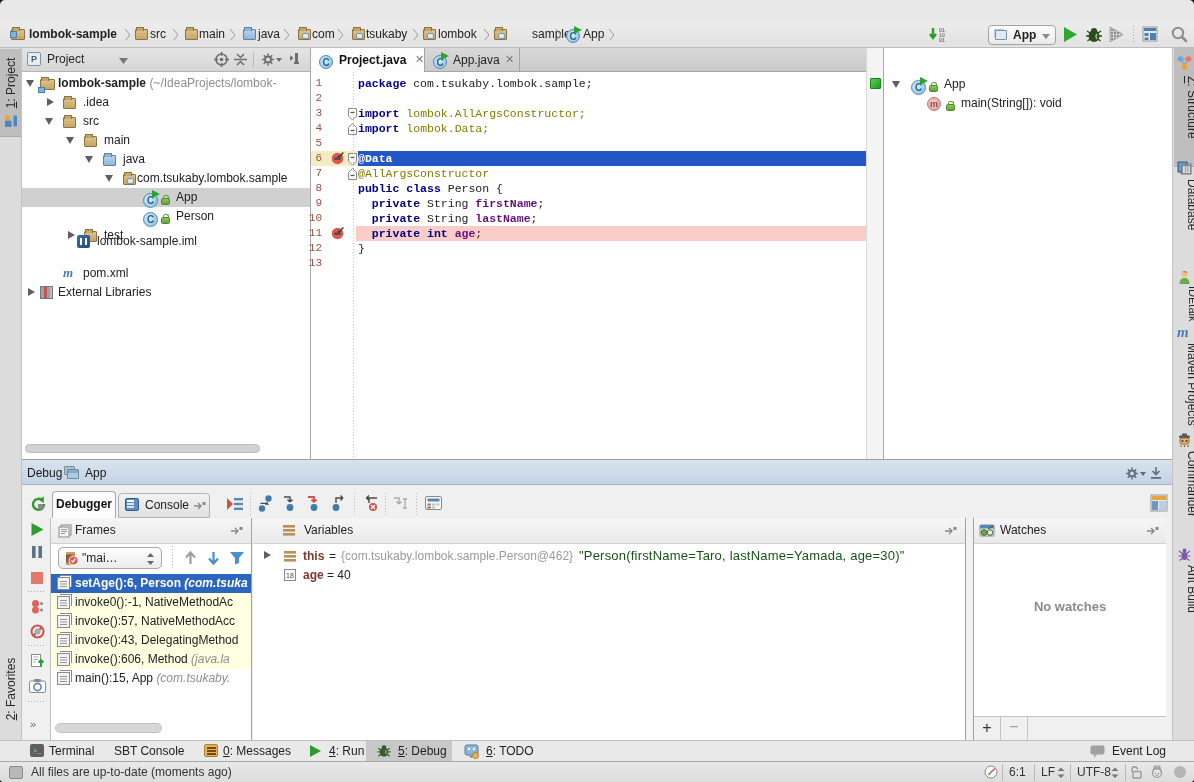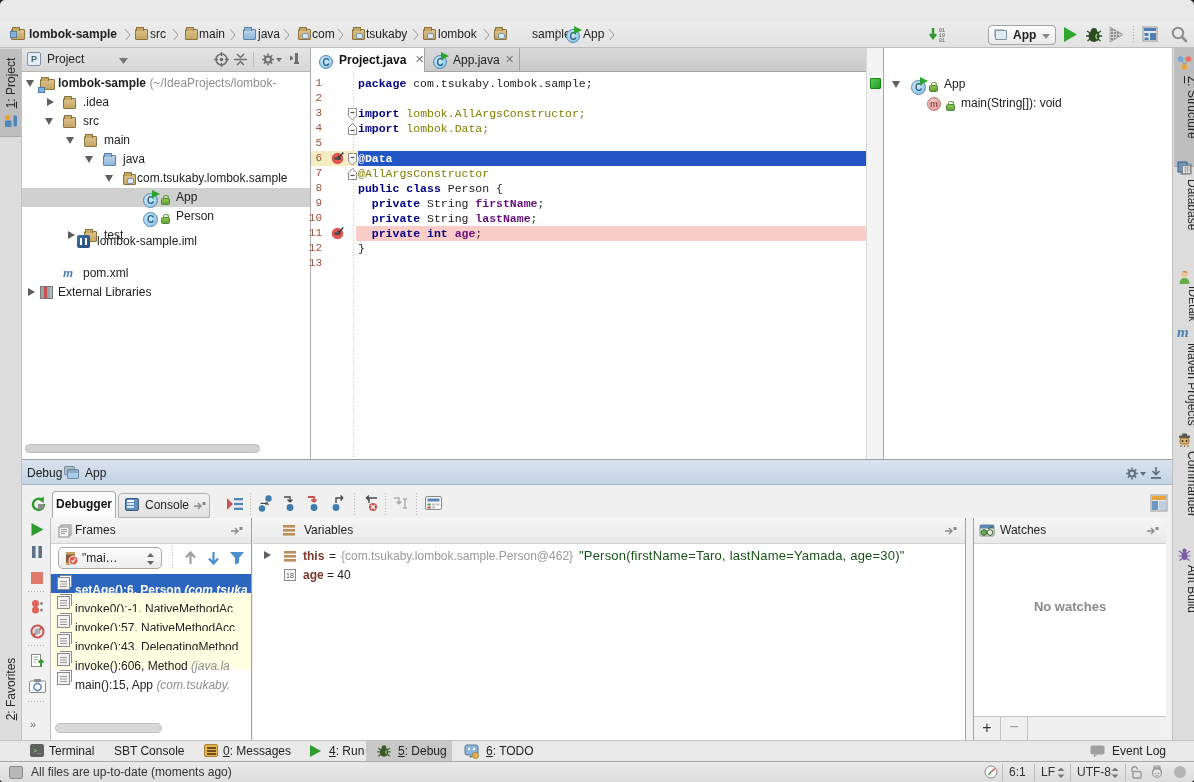--- a/index.html
+++ b/index.html
@@ -66,21 +66,21 @@
 
 #debug{position:absolute;left:22px;top:459px;width:1150px;height:281px;background:#f1f1f1;border-top:1px solid #9f9f9f;}
 #dbghead{position:absolute;left:0;top:0;right:0;height:25px;background:linear-gradient(#d9e3ef,#c3d3e4);border-bottom:1px solid #a8b6c4;font-size:12px;color:#1a1a1a;}
 #dbgtabs{position:absolute;left:0;top:25px;right:0;height:33px;background:#f0f0f0;font-size:12px;}
 #dbgtabs>.abs:first-child{}
 #dbgleft{position:absolute;left:0;top:25px;width:28px;bottom:0;background:#f0f0f0;}
 #frames{position:absolute;left:28px;top:58px;width:202px;bottom:0;background:#fff;border-left:1px solid #c0c0c0;border-right:1px solid #a0a0a0;overflow:hidden;}
 #variables{position:absolute;left:231px;top:58px;width:713px;bottom:0;background:#fff;border-right:1px solid #a0a0a0;overflow:hidden;}
 #watches{position:absolute;left:951px;top:58px;width:193px;bottom:0;background:#fff;border-left:1px solid #a0a0a0;overflow:hidden;}
 .dhead{position:absolute;left:0;top:0;right:0;height:26px;background:linear-gradient(#f6f6f6,#e9e9e9);border-bottom:1px solid #d2d2d2;font-size:12px;color:#222;}
-.frow{position:absolute;left:0;right:0;height:19px;font-size:12px;white-space:nowrap;padding:9px 0 0 24px;color:#222;}
+.frow{position:absolute;left:0;right:0;height:19px;font-size:12px;white-space:nowrap;padding:2px 0 0 24px;color:#222;}
 .frow.yel{background:#ffffe1;}
 .frow.sel{background:#2b65bd;color:#fff;}
 .ficn{position:absolute;left:6px;top:3px;width:13px;height:13px;background:#f2f2f2;border:1px solid #8a8a8a;box-shadow:2px -2px 0 -1px #fff,2.5px -2.5px 0 -0.5px #8a8a8a;}
 .ficn:before{content:"";position:absolute;left:2px;top:2.5px;width:7px;height:1px;background:#999;box-shadow:0 2.5px 0 #999,0 5px 0 #999;}
 
 #bottombar{position:absolute;left:0;top:740px;width:1194px;height:21px;background:#e9e9e9;border-top:1px solid #c0c0c0;font-size:12px;}
 #statusbar{position:absolute;left:0;top:761px;width:1194px;height:21px;background:linear-gradient(#e9e9e9,#dcdcdc);border-top:1px solid #a8a8a8;font-size:12px;color:#333;}
 </style></head>
 <body>
 <div id="win">

